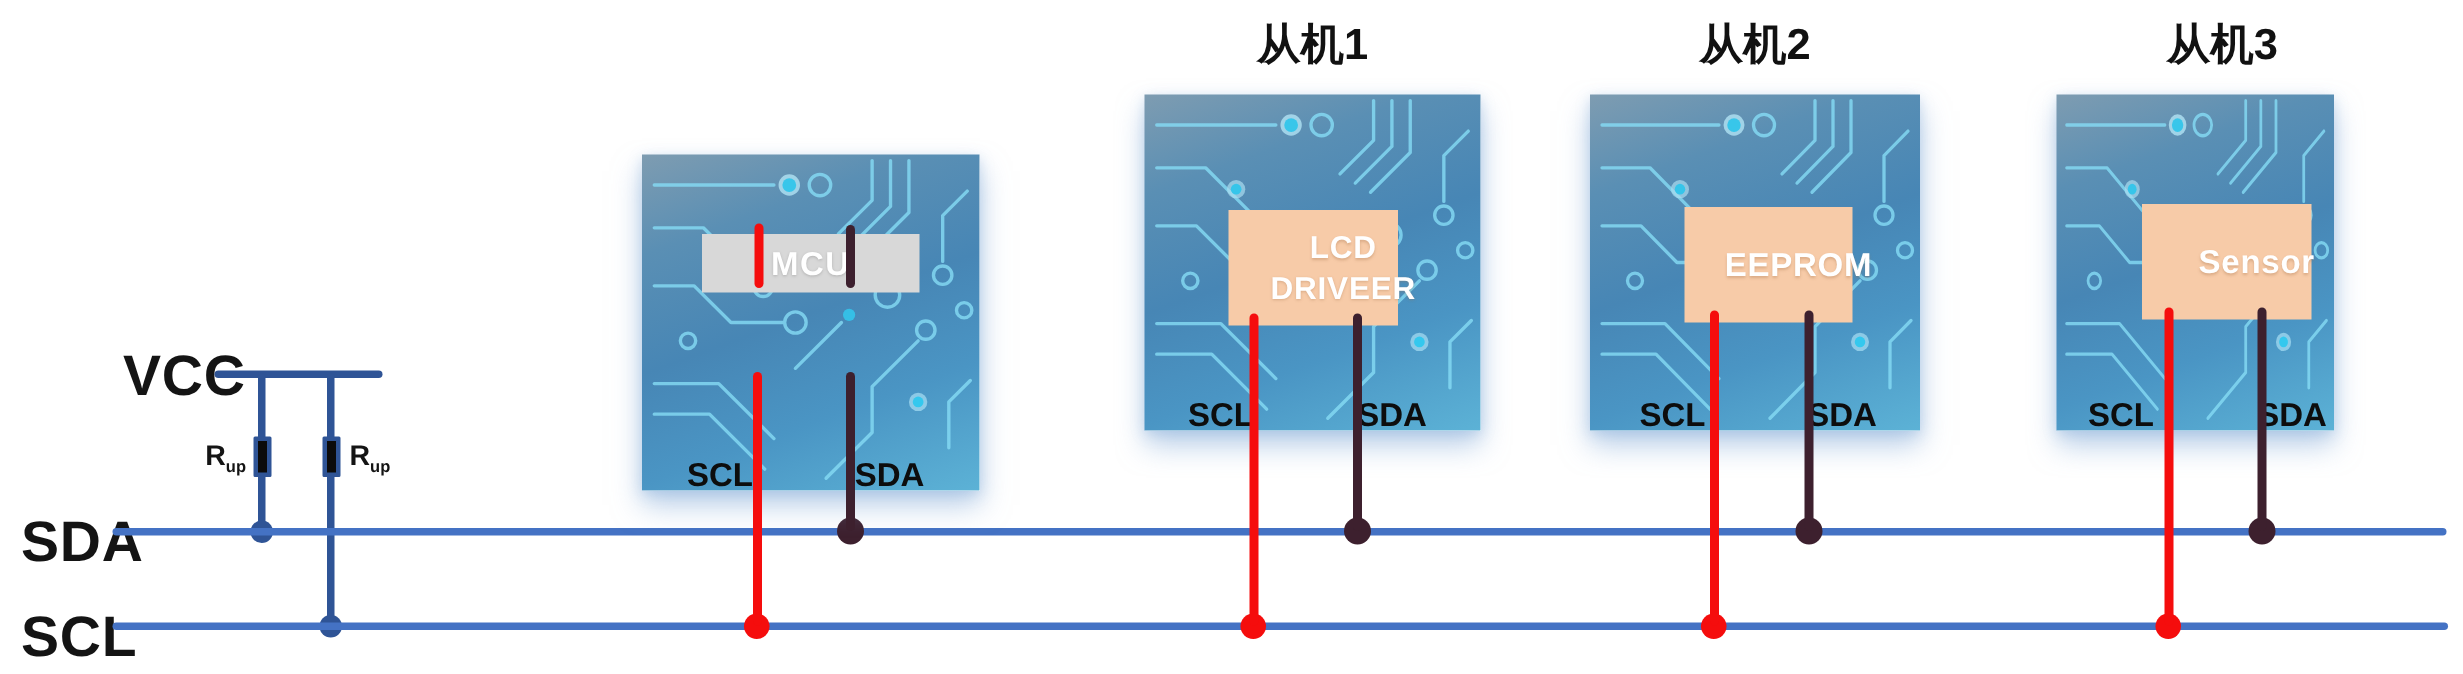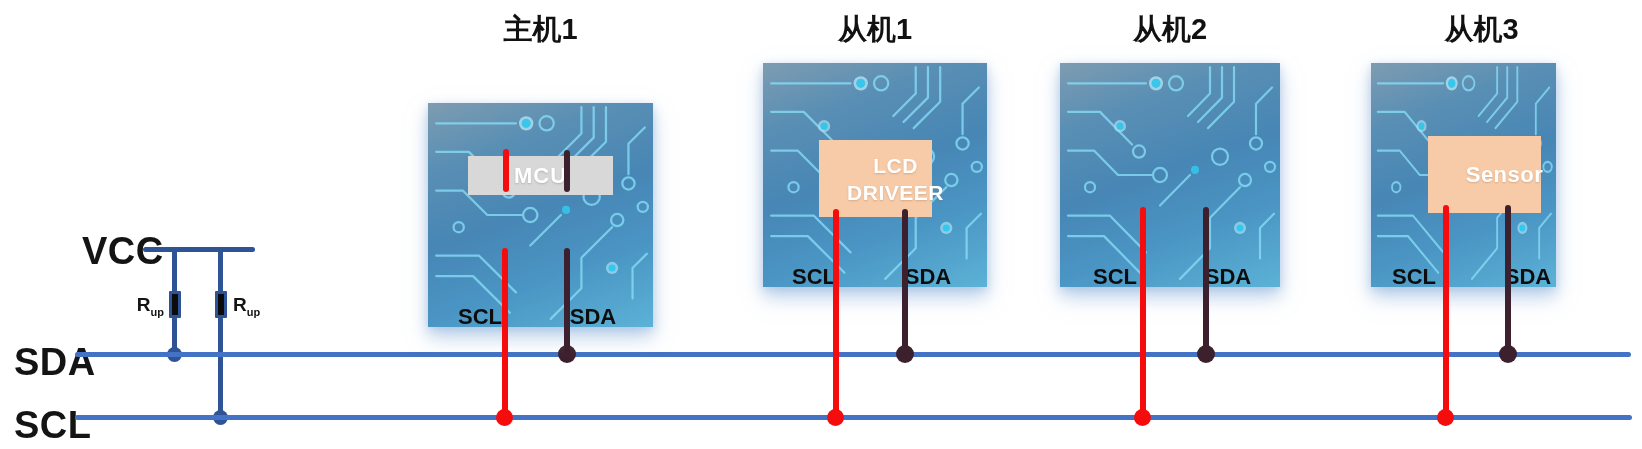--- a/index.html
+++ b/index.html
@@ -126,21 +126,20 @@
     <div class="dot rail" style="left:167px; top:347px;"></div>
     <div class="dot rail" style="left:213px; top:410px;"></div>
   </div>
 
   <div class="buslabel" style="left:14px; top:341px;">SDA</div>
   <div class="hline" style="left:75px; top:352px; width:1556px;"></div>
 
   <div class="buslabel" style="left:14px; top:404px;">SCL</div>
   <div class="hline" style="left:75px; top:415px; width:1557px;"></div>
 
-  <div class="device-title" style="left:428px; width:225px;">主机1</div>
   <div class="block" style="left:428px; width:225px;margin-top:40px;">
     <svg class="pcb" viewBox="0 0 220 220" preserveAspectRatio="none">
         <use href="#pcb-art"></use>
       </svg>
     <div class="mcu" style="left:40px; top:53px; width:145px; height:39px;">MCU</div>
     <div class="pin-label" style="left:24px; top:201px;">SCL</div>
     <div class="pin-label" style="left:137px; top:201px;">SDA</div>
   </div>
   <div class="wire scl" style="left:503px; top:149px; height:43px;"></div>
   <div class="wire sda" style="left:564px; top:150px; height:42px;"></div>
@@ -164,20 +163,23 @@
   <div class="wire scl" style="left:833px; top:209px; height:208px;"></div>
   <div class="wire sda" style="left:902px; top:209px; height:145px;"></div>
   <div class="dot red" style="left:827px; top:409px;"></div>
   <div class="dot dark" style="left:896px; top:345px;"></div>
 
   <div class="device-title" style="left:1060px; width:220px;">从机2</div>
   <div class="block" style="left:1060px; width:220px;">
     <svg class="pcb" viewBox="0 0 220 220" preserveAspectRatio="none">
         <use href="#pcb-art"></use>
       </svg>
+    <div class="chip single" style="left:63px; top:75px; width:112px; height:77px;">
+      <span class="ln">EEPROM</span>
+    </div>
     <div class="pin-label" style="left:27px; top:201px;">SCL</div>
     <div class="pin-label" style="left:140px; top:201px;">SDA</div>
   </div>
   <div class="wire scl" style="left:1140px; top:207px; height:210px;"></div>
   <div class="wire sda" style="left:1203px; top:207px; height:147px;"></div>
   <div class="dot red" style="left:1134px; top:409px;"></div>
   <div class="dot dark" style="left:1197px; top:345px;"></div>
 
   <div class="device-title" style="left:1371px; width:221px;">从机3</div>
   <div class="block" style="left:1371px; width:185px;">

